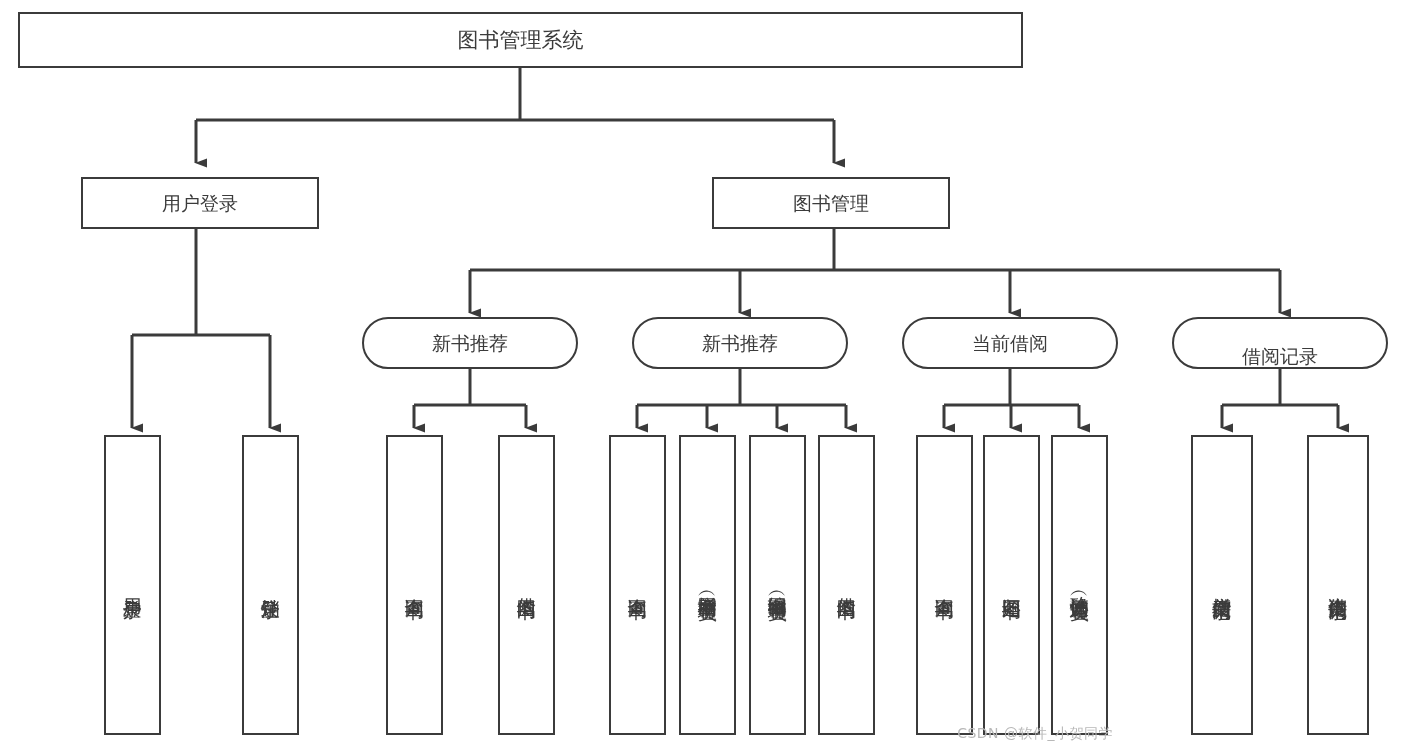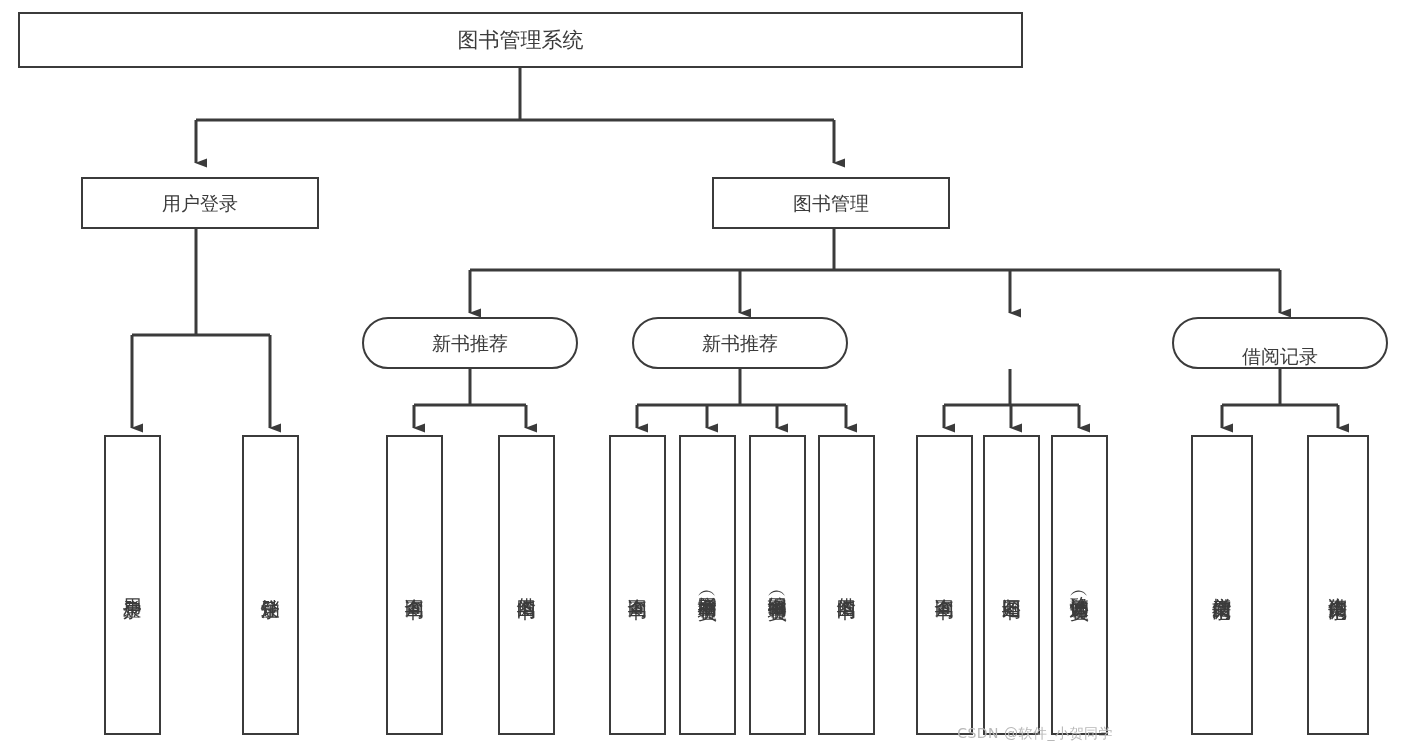--- a/index.html
+++ b/index.html
@@ -117,20 +117,23 @@
   <div class="node lvl1" style="left:712px;top:177px;width:238px;">
     <span class="lbl">图书管理</span>
   </div>
 
   <div class="node lvl2" style="left:362px;top:317px;width:216px;">
     <span class="lbl">新书推荐</span>
   </div>
   <div class="node lvl2" style="left:632px;top:317px;width:216px;">
     <span class="lbl">新书推荐</span>
   </div>
+  <div class="node lvl2" style="left:902px;top:317px;width:216px;">
+    <span class="lbl">当前借阅</span>
+  </div>
   <div class="node lvl2" style="left:1172px;top:317px;width:216px;align-items:flex-end;">
     <span class="lbl">借阅记录</span>
   </div>
 
   <div class="node leaf" style="left:104px;width:57px;">
     <span class="lbl">用户登录</span>
   </div>
   <div class="node leaf" style="left:242px;width:57px;">
     <span class="lbl">注销登录</span>
   </div>

